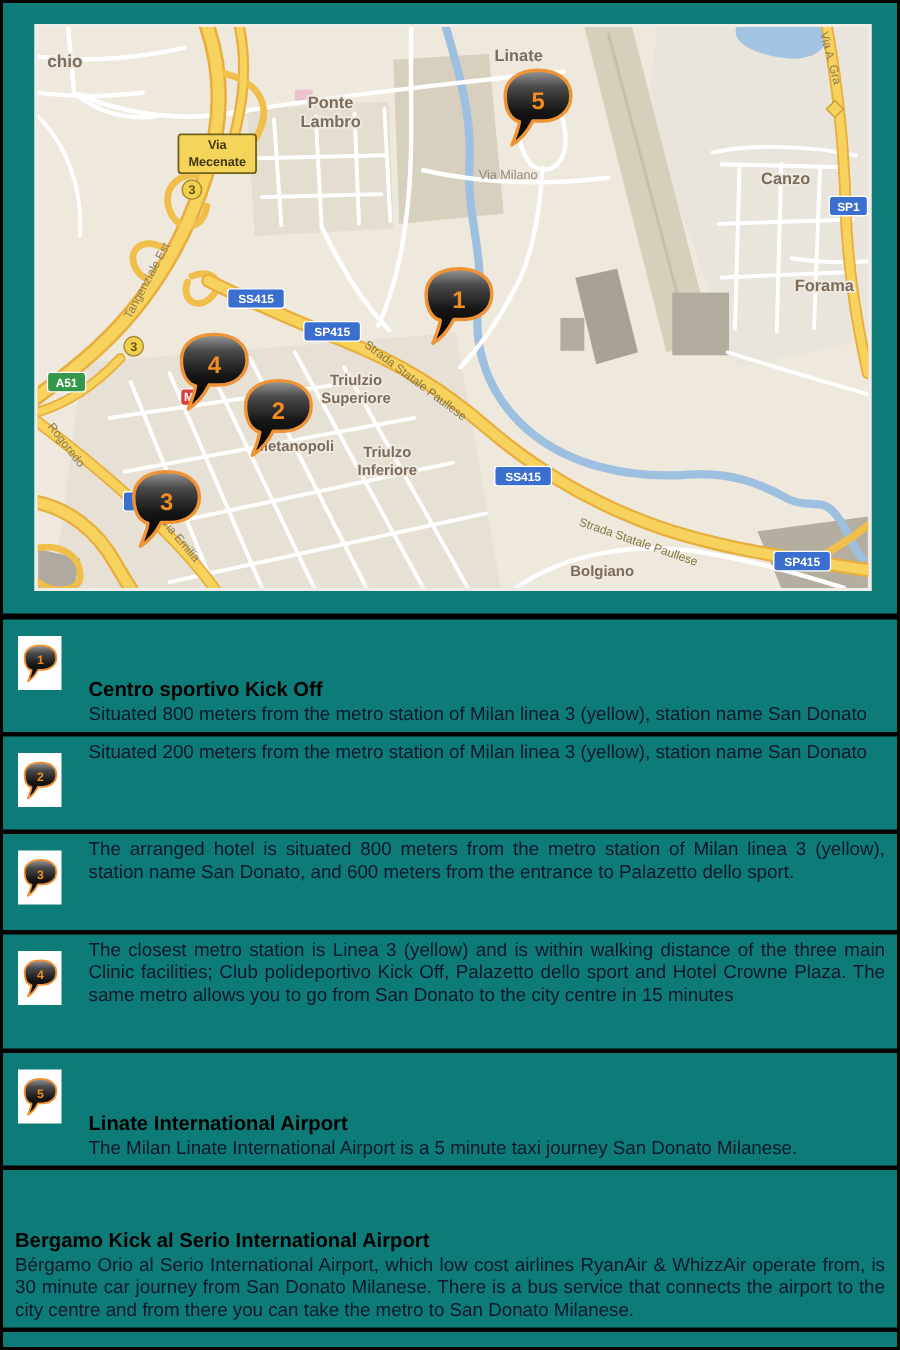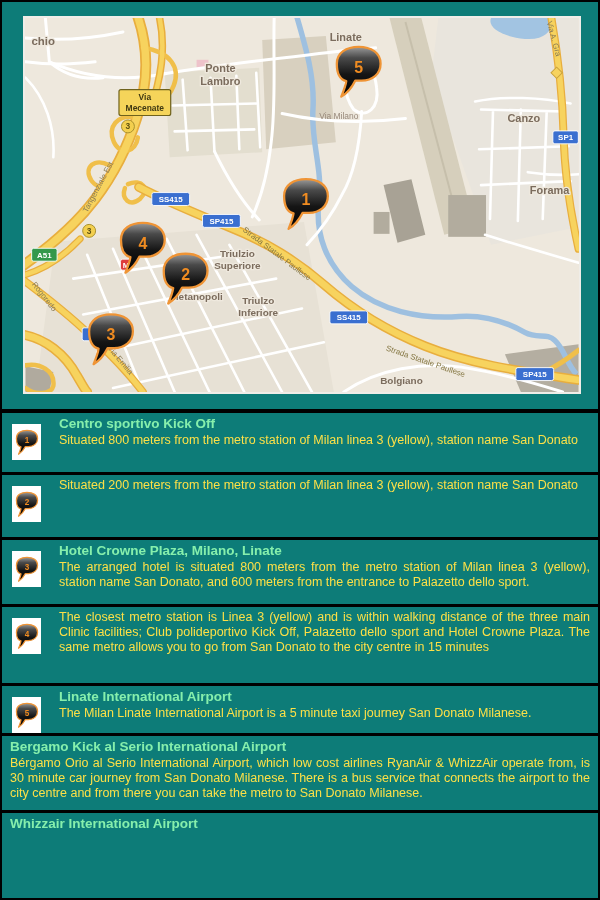--- a/index.html
+++ b/index.html
@@ -13,22 +13,22 @@
   .item{position:relative;box-sizing:border-box;padding:3px 8px 4px 8px;}
   .item.has-icon{padding-left:57px;}
   .item + .item{border-top:3px solid #000;}
   .item:nth-child(1){min-height:59px}
   .item:nth-child(2){min-height:65px}
   .item:nth-child(3){min-height:67px}
   .item:nth-child(4){min-height:79px}
   .item:nth-child(5){min-height:50px}
   .item:nth-child(6){min-height:77px}
   .item:nth-child(7){min-height:70px}
-  .item .title{color:#86efac;font-size:13.5px;font-weight:bold;line-height:16px;margin-bottom:1px;}
-  .item .body{color:#fde047;font-size:12.5px;line-height:15px;text-align:justify;}
+  .item .title{color:#000000;font-size:13.5px;font-weight:bold;line-height:16px;margin-bottom:1px;margin-top:36px;}
+  .item .body{color:#0f172a;font-size:12.5px;line-height:15px;text-align:justify;}
   .iconbox{position:absolute;left:10px;top:11px;width:29px;height:36px;background:#fff;
            display:flex;align-items:center;justify-content:center;}
   text.halo{paint-order:stroke;stroke:#efe9de;stroke-width:2.5px;}
   svg text{font-family:"Liberation Sans",sans-serif;}
 </style>
 </head>
 <body>
 
 <div class="page">
 
@@ -228,21 +228,20 @@
         </div>
         <div class="body">Situated 200 meters from the metro station of Milan linea 3 (yellow), station name San Donato</div>
       </div>
       <div class="item has-icon">
         <div class="iconbox">
           <svg viewBox="-25 -23 50 55" width="24" height="27">
             <path d="M -22 -4 C -22 -15 -12.5 -21 0 -21 C 12.5 -21 22 -15 22 -4 C 22 6.5 13.5 13 3 13 L -3.5 13 C -6.5 19 -11.5 25.5 -17.5 29 C -15 23 -13 17.5 -12.5 13.5 C -18.5 12 -22 5.5 -22 -4 Z" fill="url(#bgrad)" stroke="#ef9435" stroke-width="2.6" stroke-linejoin="round"></path>
             <text y="5" font-size="17" font-weight="bold" fill="#f08c21" text-anchor="middle" font-family="&quot;Liberation Sans&quot;, sans-serif">3</text>
           </svg>
         </div>
-        <div class="title">Hotel Crowne Plaza, Milano, Linate</div>
         <div class="body">The arranged hotel is situated 800 meters from the metro station of Milan linea 3 (yellow), station name San Donato, and 600 meters from the entrance to Palazetto dello sport.</div>
       </div>
       <div class="item has-icon">
         <div class="iconbox">
           <svg viewBox="-25 -23 50 55" width="24" height="27">
             <path d="M -22 -4 C -22 -15 -12.5 -21 0 -21 C 12.5 -21 22 -15 22 -4 C 22 6.5 13.5 13 3 13 L -3.5 13 C -6.5 19 -11.5 25.5 -17.5 29 C -15 23 -13 17.5 -12.5 13.5 C -18.5 12 -22 5.5 -22 -4 Z" fill="url(#bgrad)" stroke="#ef9435" stroke-width="2.6" stroke-linejoin="round"></path>
             <text y="5" font-size="17" font-weight="bold" fill="#f08c21" text-anchor="middle" font-family="&quot;Liberation Sans&quot;, sans-serif">4</text>
           </svg>
         </div>
         <div class="body">The closest metro station is Linea 3 (yellow) and is within walking distance of the three main Clinic facilities; Club polideportivo Kick Off, Palazetto dello sport and Hotel Crowne Plaza. The same metro allows you to go from San Donato to the city centre in 15 minutes</div>

